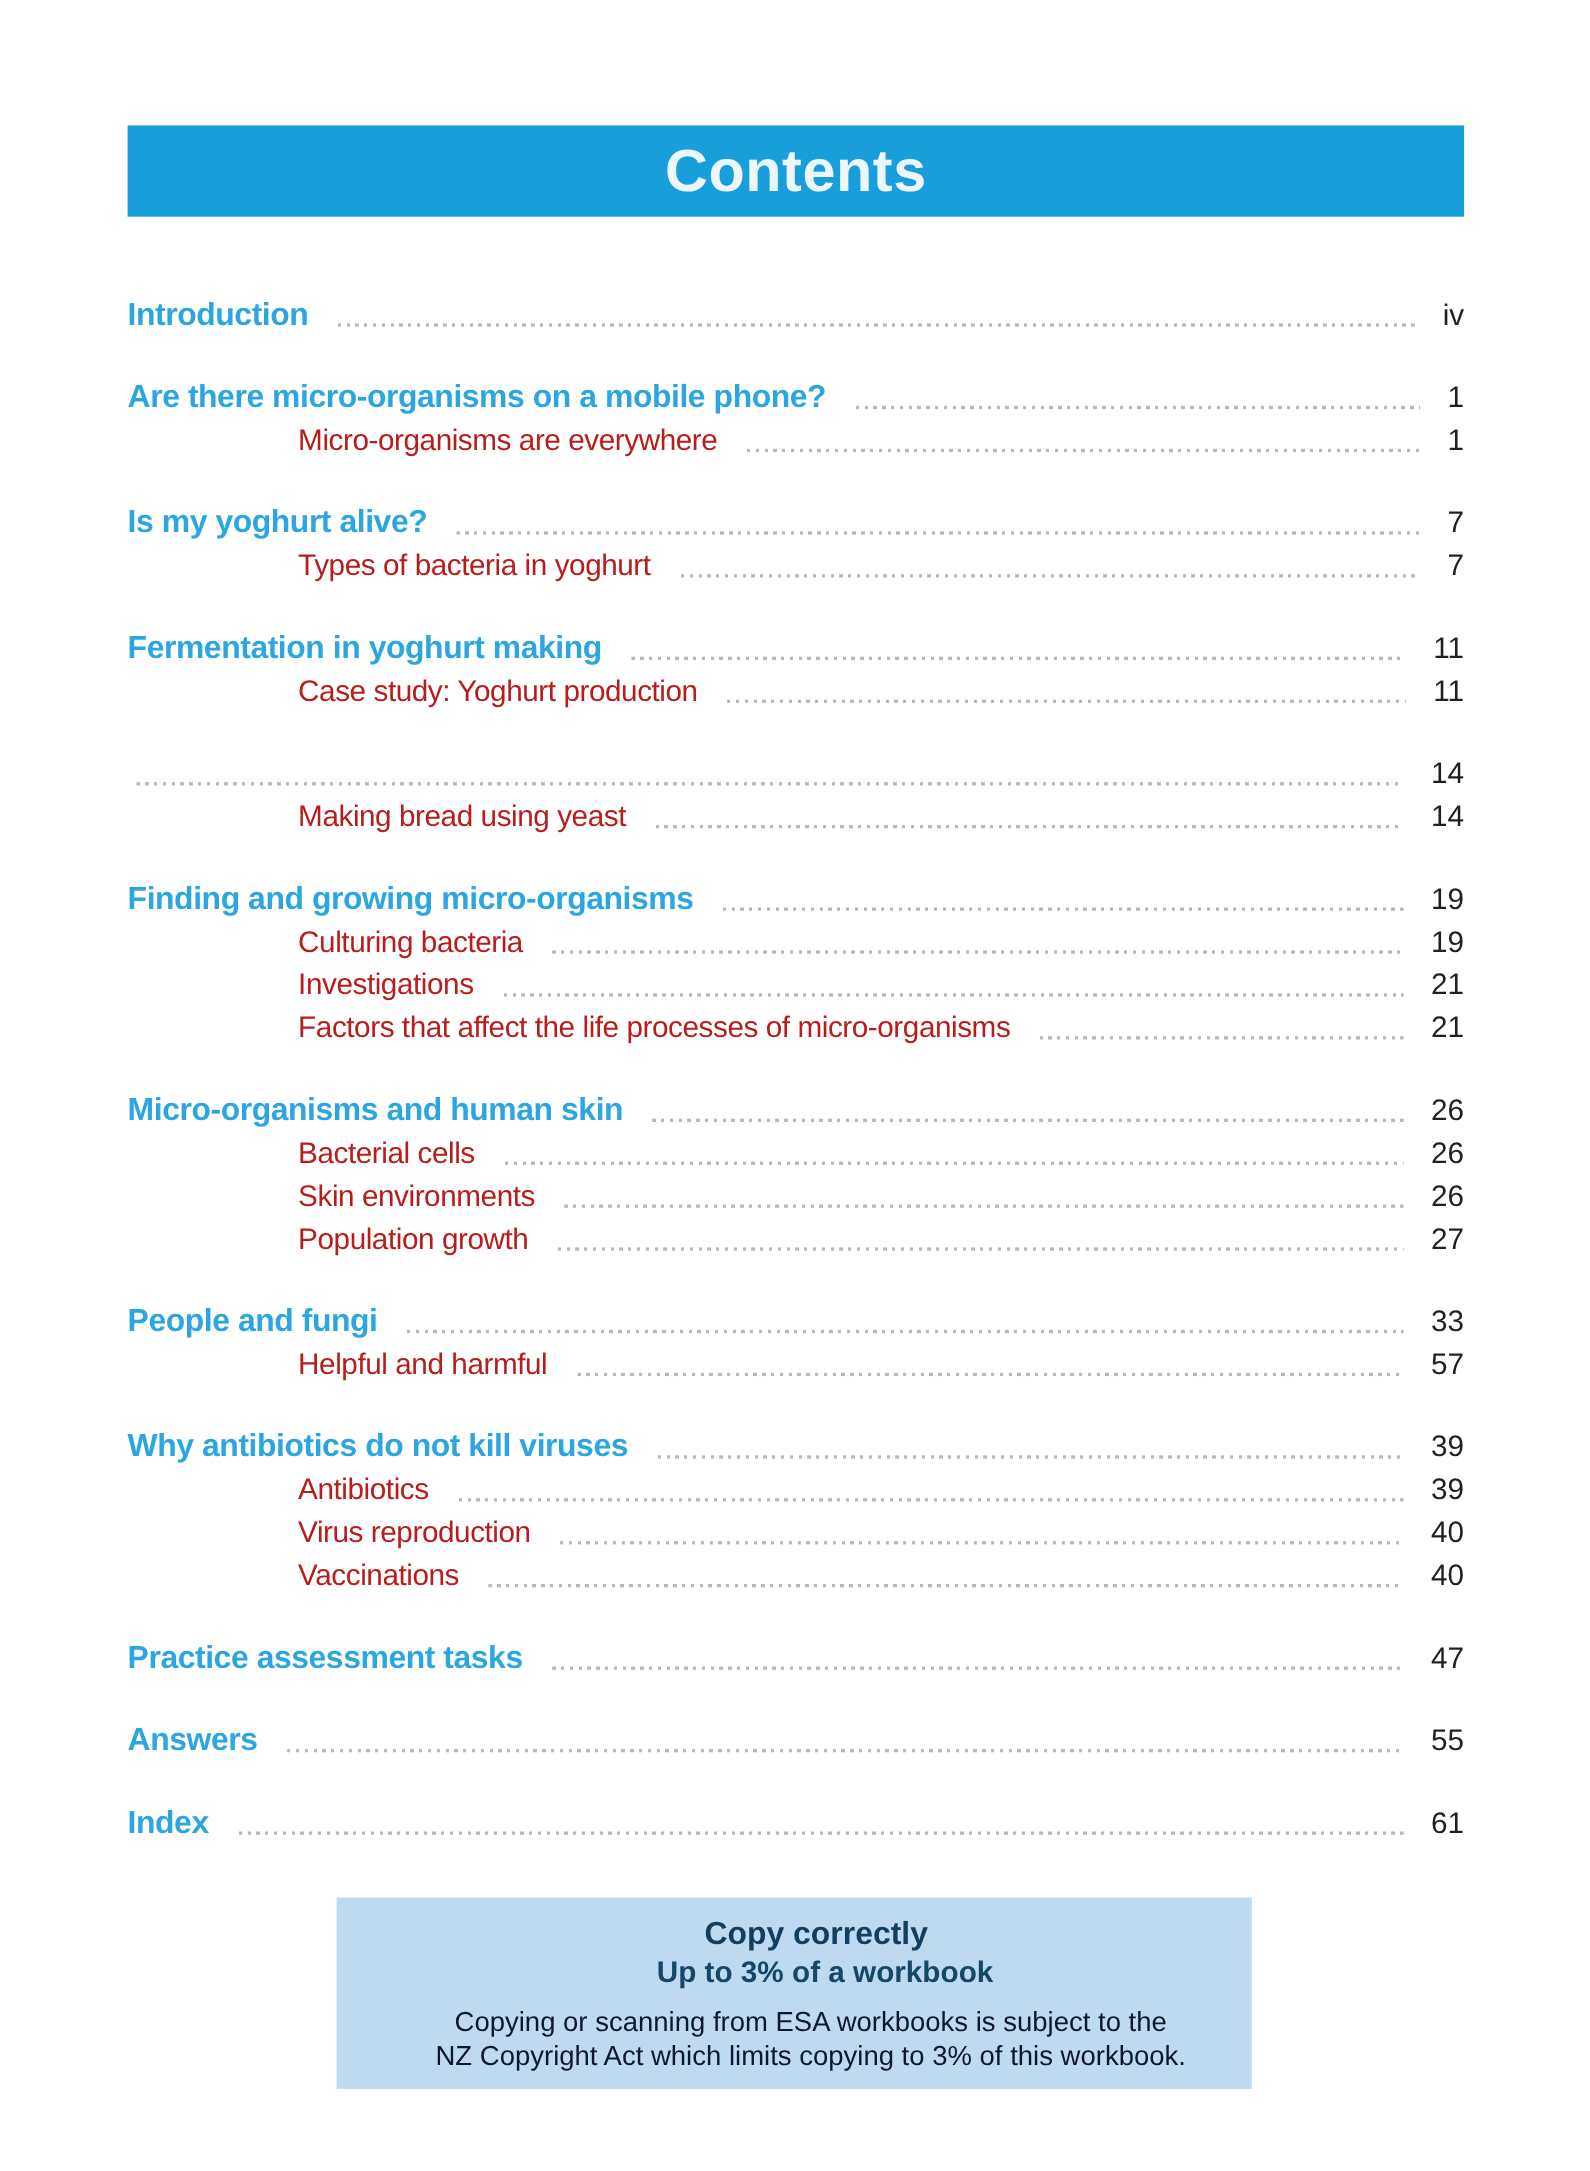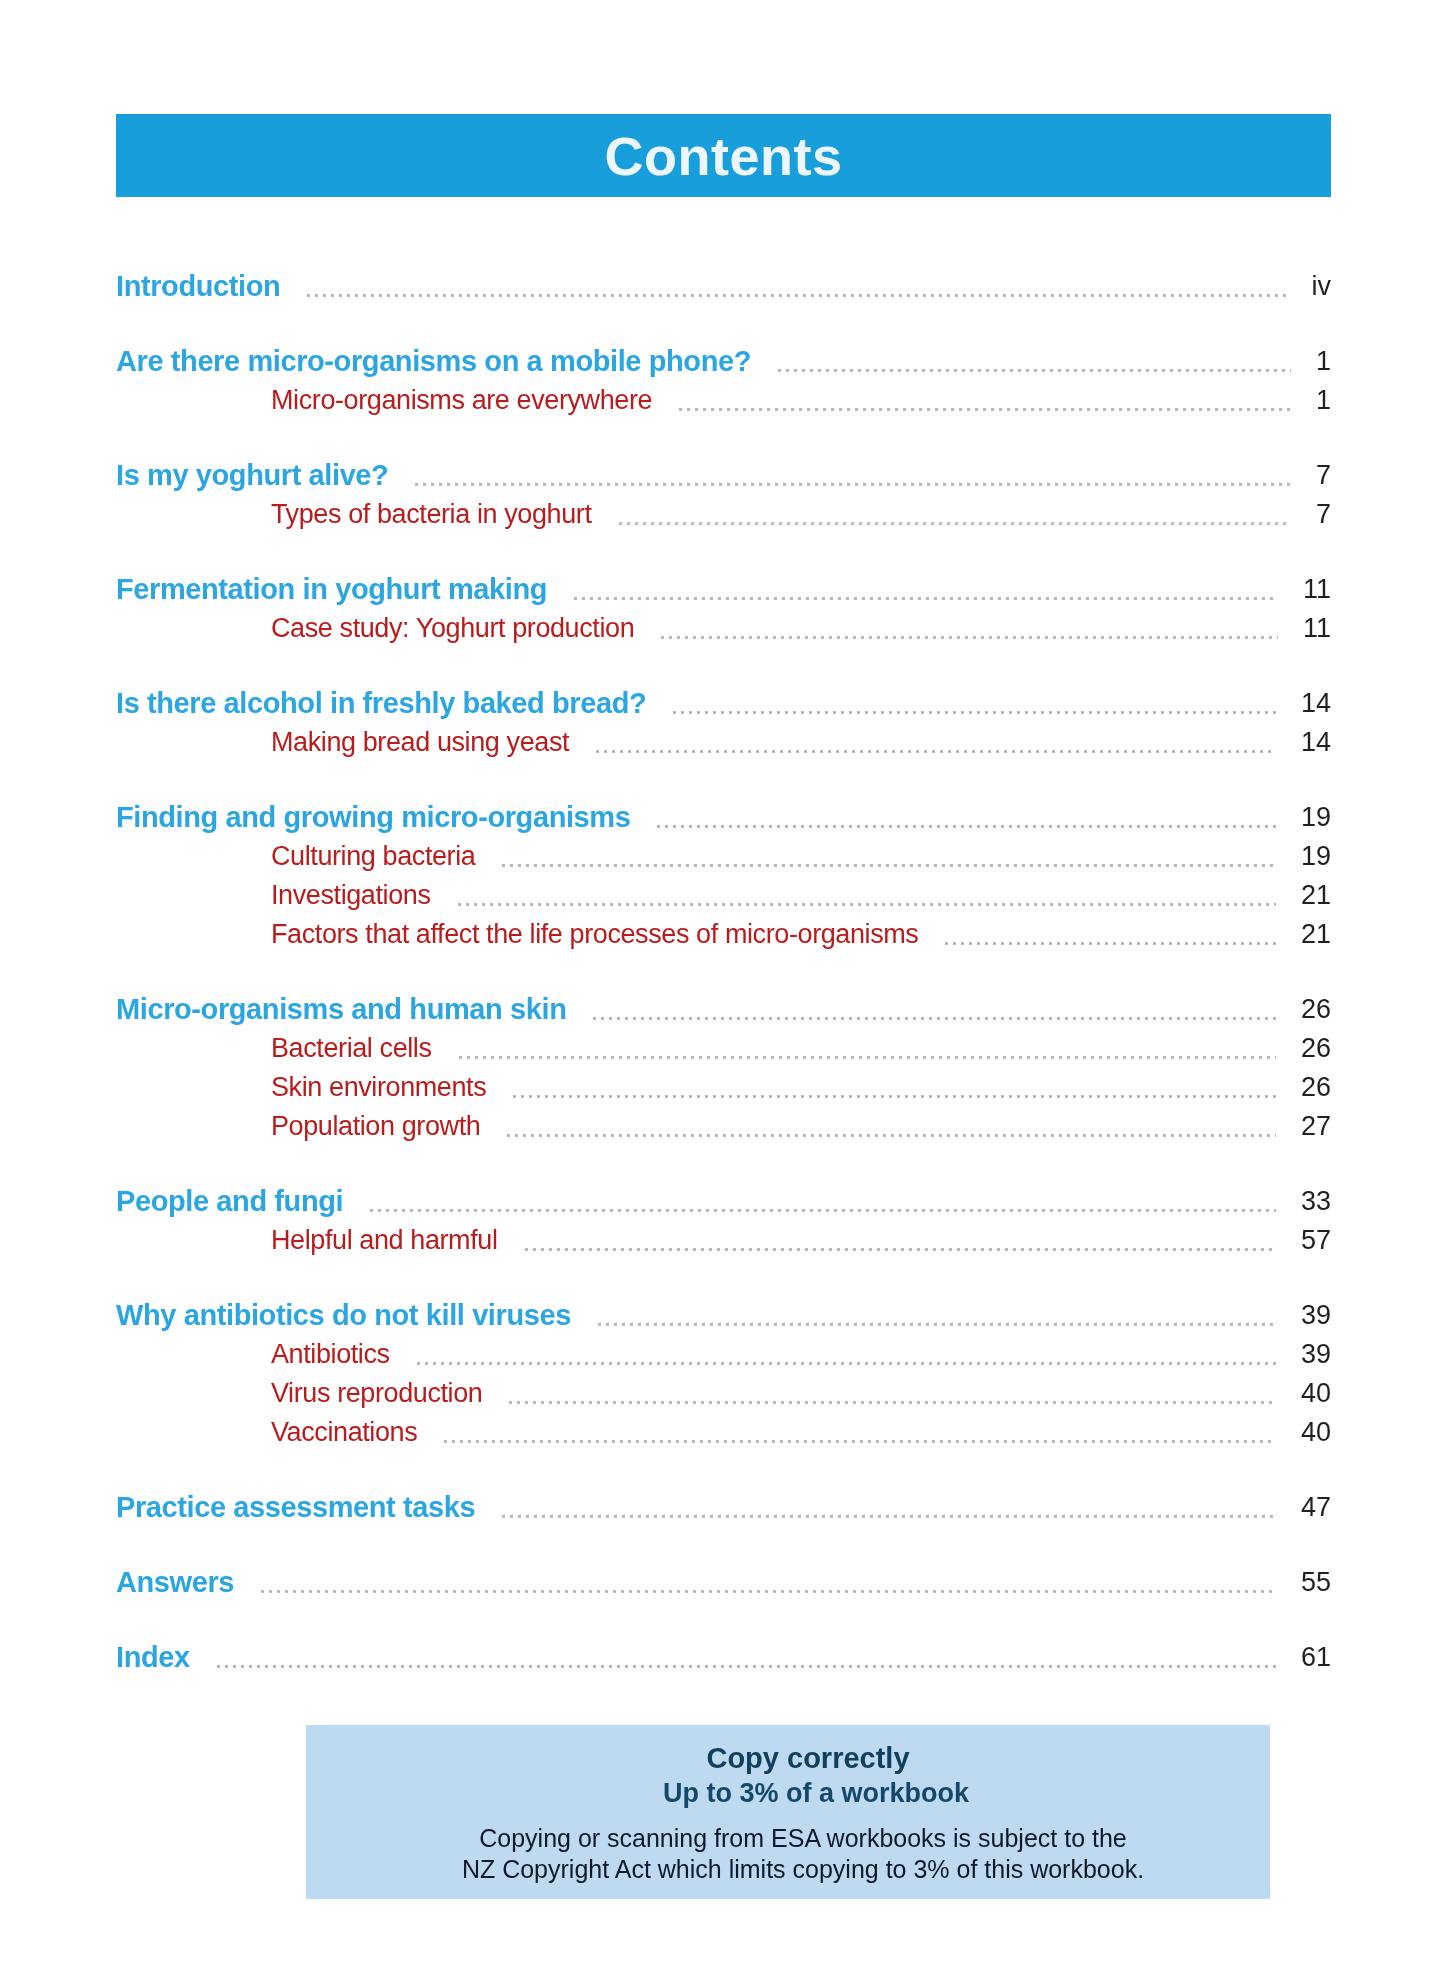--- a/index.html
+++ b/index.html
@@ -66,21 +66,21 @@
   }
   .toc-page {
     font-size: 27px;
     color: #231F20;
   }
 
   .notice {
     position: absolute;
     left: 306px;
     top: 1725px;
-    width: 964px;
+    width: 832px;
     height: 174px;
     background: #BDDAF1;
     text-align: center;
     box-sizing: border-box;
     padding-top: 15px;
     padding-left: 40px;
   }
   .notice-heading {
     font-size: 29px;
     font-weight: bold;
@@ -147,21 +147,20 @@
         <span class="toc-page">11</span>
       </div>
       <div class="toc-row sub">
         <span class="toc-sub-label">Case study: Yoghurt production</span>
         <span class="toc-dots"></span>
         <span class="toc-page">11</span>
       </div>
     </div>
     <div class="toc-section">
       <div class="toc-row">
-        <span class="toc-title">Is there alcohol in freshly baked bread?</span>
         <span class="toc-dots"></span>
         <span class="toc-page">14</span>
       </div>
       <div class="toc-row sub">
         <span class="toc-sub-label">Making bread using yeast</span>
         <span class="toc-dots"></span>
         <span class="toc-page">14</span>
       </div>
     </div>
     <div class="toc-section">

